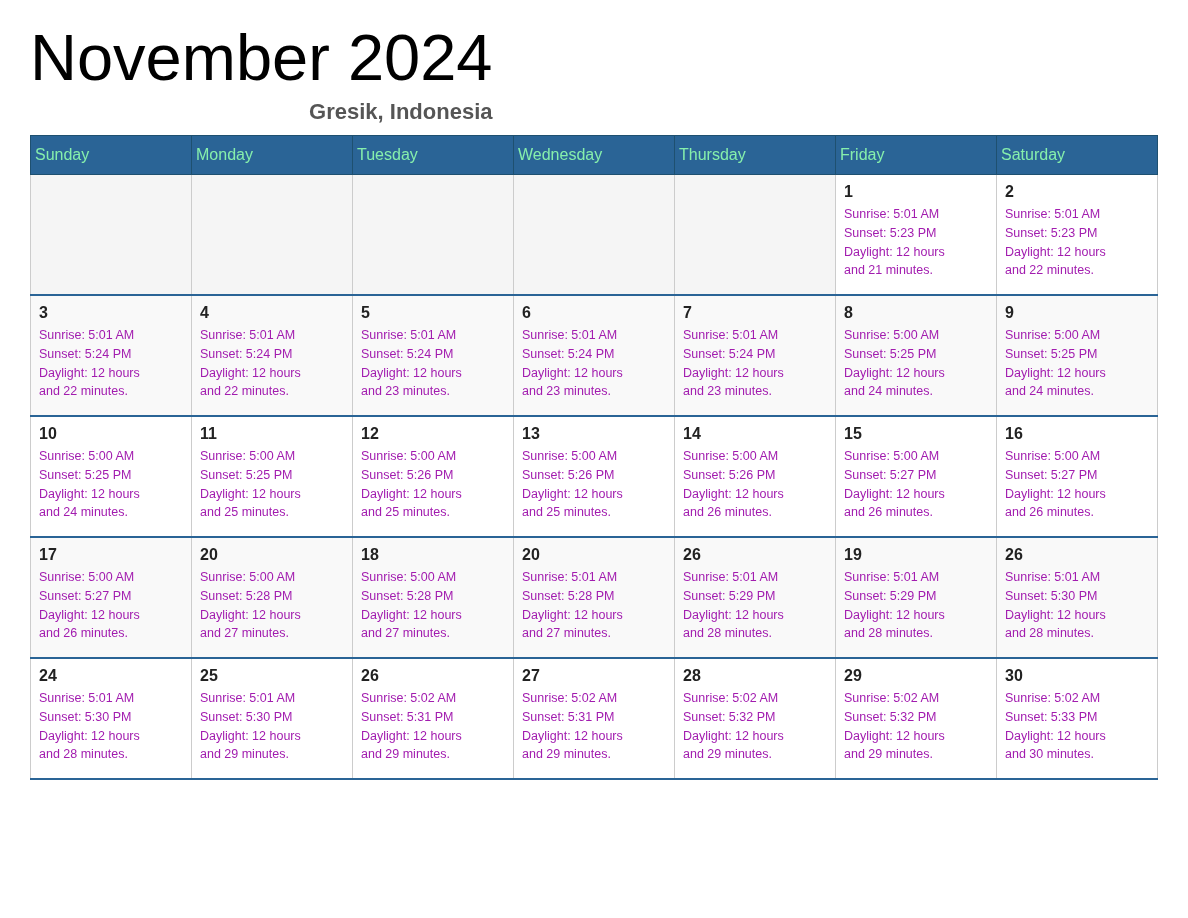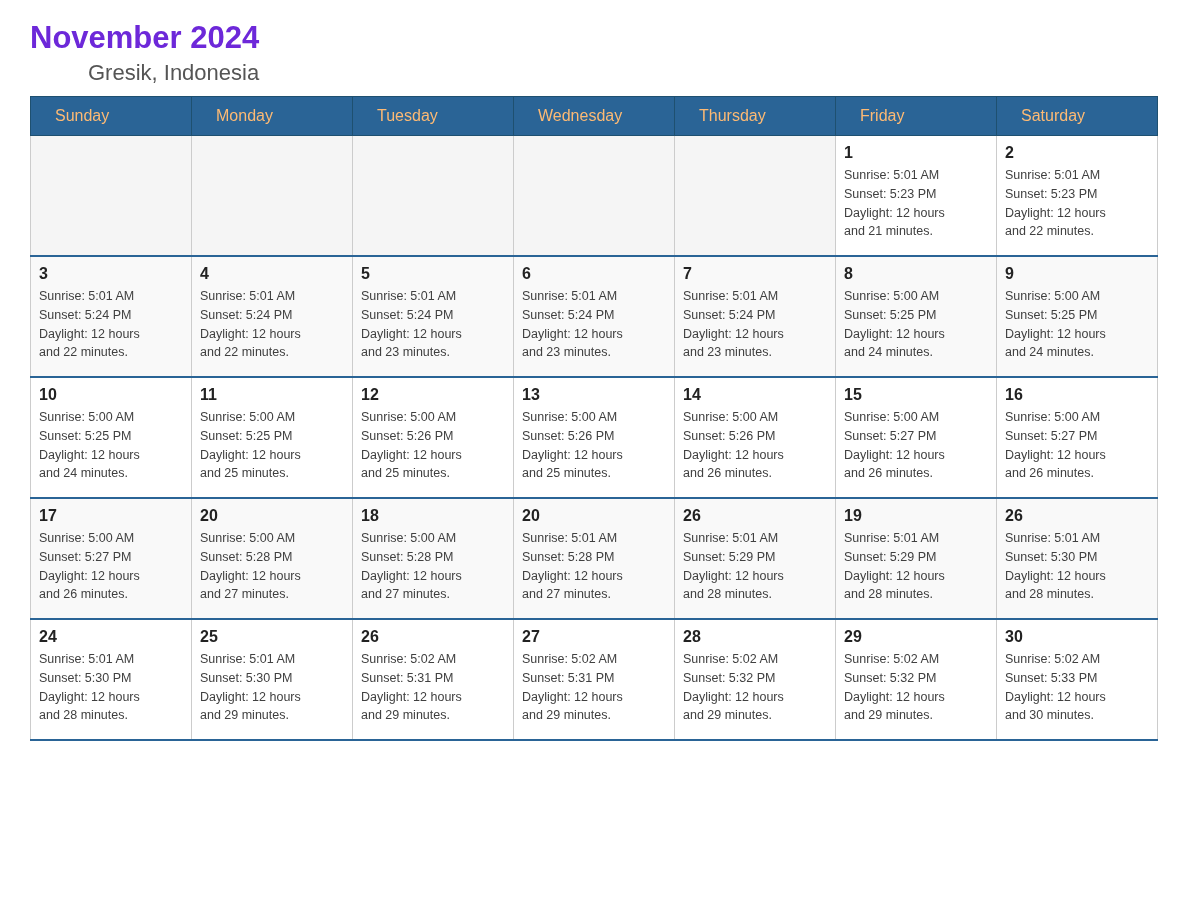--- a/index.html
+++ b/index.html
@@ -39,43 +39,43 @@
       height: 0;
       border-left: 9px solid transparent;
       border-bottom: 16px solid #1a7abf;
       margin-left: 2px;
       vertical-align: middle;
     }
     .title-block {
       text-align: right;
     }
     .title-block h1 {
-      font-size: 31px;
-      font-weight: bold;
-      color: #6d28d9;
+      font-size: 65px;
+      font-weight: normal;
+      color: #000000;
     }
     .title-block h2 {
       font-size: 22px;
-      font-weight: normal;
+      font-weight: bold;
       color: #555;
       margin-top: 4px;
     }
     table {
       width: 100%;
       border-collapse: collapse;
       table-layout: fixed;
     }
     thead tr {
       background-color: #2a6496;
     }
     thead th {
-      color: #fdba74;
+      color: #86efac;
       font-size: 16px;
       font-weight: normal;
-      padding: 10px 24px;
+      padding: 10px 4px;
       text-align: left;
       border: 1px solid #1e5070;
     }
     tbody tr {
       border-bottom: 2px solid #2a6496;
     }
     tbody td {
       vertical-align: top;
       padding: 8px 8px 14px 8px;
       border-right: 1px solid #ccc;
@@ -91,21 +91,21 @@
     }
     .day-number {
       font-size: 16px;
       font-weight: bold;
       color: #222;
       display: block;
       margin-bottom: 4px;
     }
     .day-info {
       font-size: 12.5px;
-      color: #404040;
+      color: #a21caf;
       line-height: 1.5;
     }
     .empty-cell {
       background: #f5f5f5 !important;
     }
   </style>
 </head>
 <body>
 
 <div class="header">

